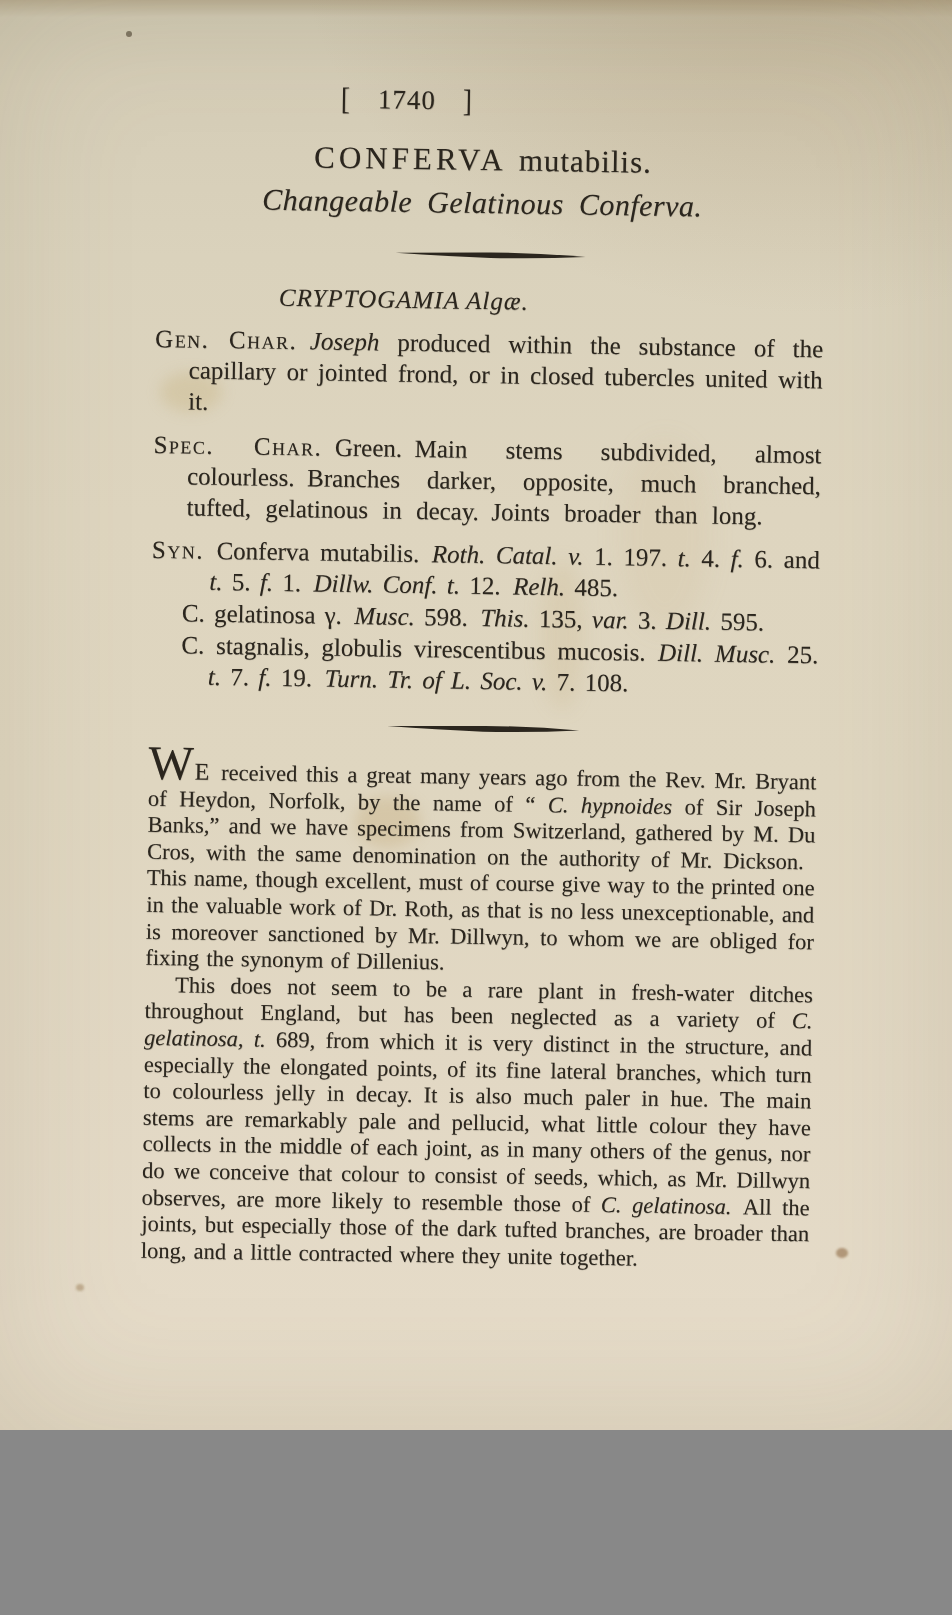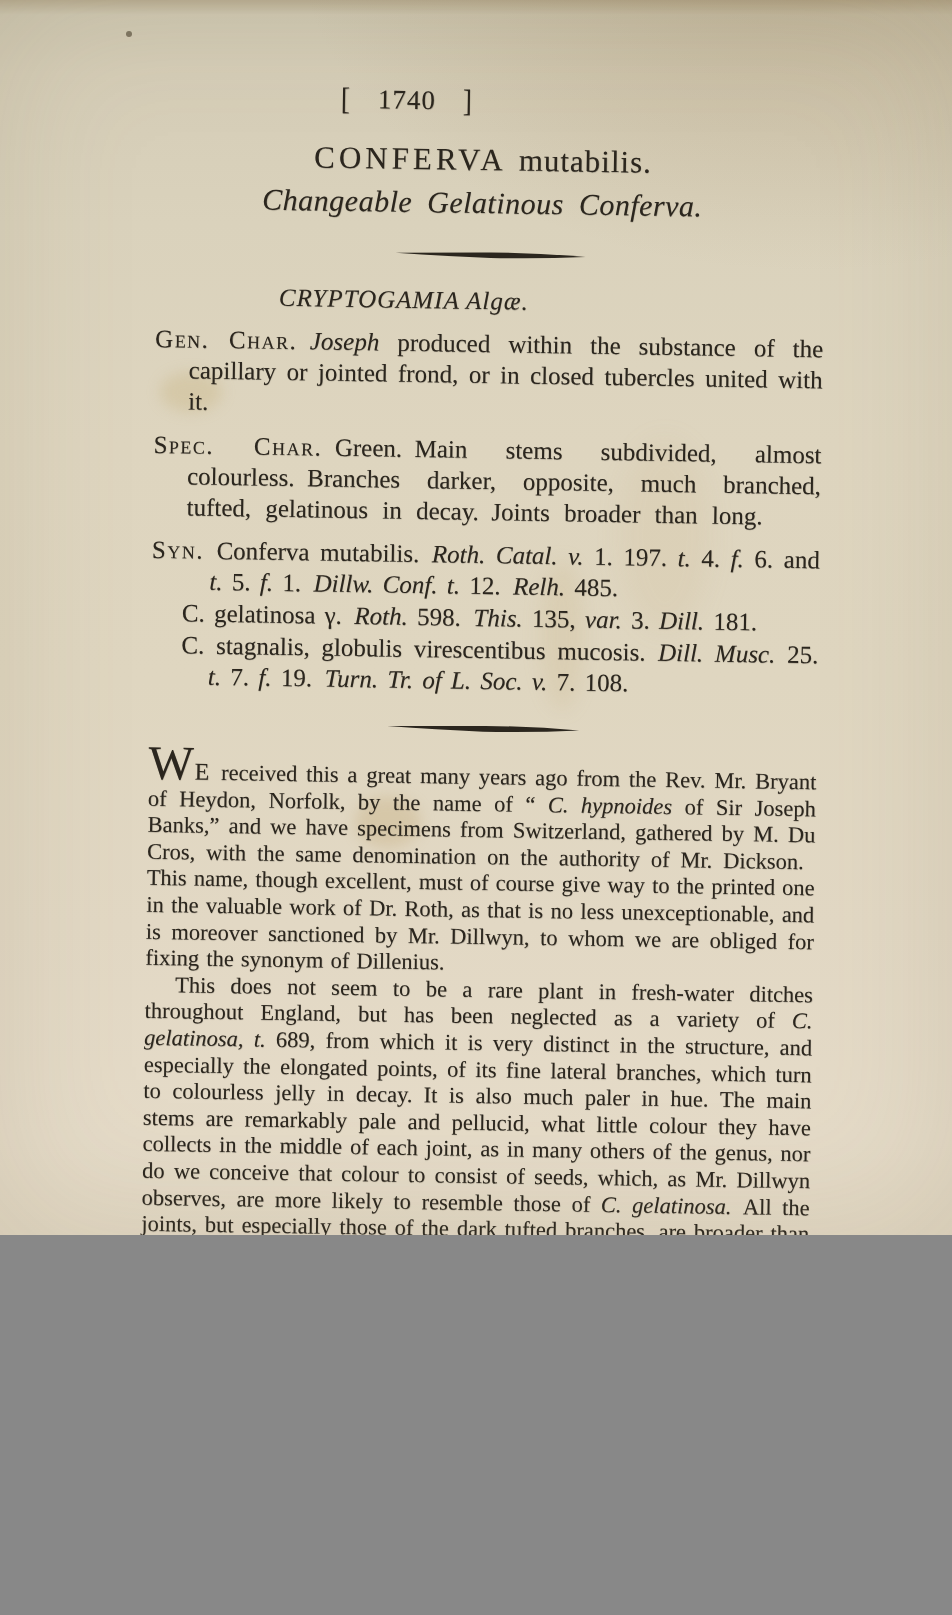--- a/index.html
+++ b/index.html
@@ -1,18 +1,18 @@
 <!DOCTYPE html>
 <html style="--ink: #2b261e;"><head>
 <meta charset="utf-8">
 <style>
   html,body{margin:0;padding:0;background:#888;}
   .page{
     position:relative;
-    width:952px;height:1235px;
+    width:952px;height:1430px;
     margin:0 auto;
     overflow:hidden;
     background:
       radial-gradient(120% 60% at 85% -5%, rgba(150,125,85,.30) 0%, rgba(150,125,85,0) 45%),
       linear-gradient(180deg, #b9ad92 0%, #cfc8b2 1.2%, #d5cdb7 6%, #dad2bc 18%, #ded5bf 36%, #dfd6c0 55%, #e2d8c4 75%, #e5dbc8 92%, #e3d9c5 100%);
     font-family:"Liberation Serif","DejaVu Serif",serif;
     color:var(--ink,#2b261e);
   }
   .page::after{
     content:"";position:absolute;inset:0;pointer-events:none;
@@ -102,21 +102,21 @@
       </svg>
     </div>
 
     <div class="crypto shift-left">CRYPTOGAMIA Algæ.</div>
 
     <div class="charpara"><span class="run-sc">Gen. Char.</span><span> </span><span class="run-it">Joseph</span><span> produced within the substance of the capillary or jointed frond, or in closed tubercles united with it.</span></div>
 
     <div class="charpara wide"><span class="run-sc">Spec. Char.</span><span> Green. Main stems subdivided, almost colourless. Branches darker, opposite, much branched, tufted, gelatinous in decay. Joints broader than long.</span></div>
 
     <div class="syn-main"><span class="run-sc">Syn.</span><span> Conferva mutabilis. </span><span class="run-it">Roth. Catal. v.</span><span> 1. 197. </span><span class="run-it">t.</span><span> 4. </span><span class="run-it">f.</span><span> 6. and </span><span class="run-it">t.</span><span> 5. </span><span class="run-it">f.</span><span> 1. </span><span class="run-it">Dillw. Conf. t.</span><span> 12. </span><span class="run-it">Relh.</span><span> 485.</span></div>
-    <div class="syn-sub"><span>C. gelatinosa γ. </span><span class="run-it">Roth.</span><span> 598. </span><span class="run-it">This.</span><span> 135, </span><span class="run-it">var.</span><span> 3. </span><span class="run-it">Dill.</span><span> 181.</span></div>
+    <div class="syn-sub"><span>C. gelatinosa γ. </span><span class="run-it">Musc.</span><span> 598. </span><span class="run-it">This.</span><span> 135, </span><span class="run-it">var.</span><span> 3. </span><span class="run-it">Dill.</span><span> 595.</span></div>
     <div class="syn-sub"><span>C. stagnalis, globulis virescentibus mucosis. </span><span class="run-it">Dill. Musc.</span><span> 25. </span><span class="run-it">t.</span><span> 7. </span><span class="run-it">f.</span><span> 19. </span><span class="run-it">Turn. Tr. of L. Soc. v.</span><span> 7. 108.</span></div>
 
     <div class="rule-wrap" style="margin-top:26px;">
       <svg class="rule-tilt" width="196" height="13" viewBox="0 0 196 13" aria-hidden="true">
         <path class="rule-path" d="M2,6.4 Q52,5.2 98,4.0 Q148,2.6 194,5.8 Q148,9.4 98,9.6 Q52,8.6 2,6.4 Z"></path>
       </svg>
     </div>
 
     <div class="bodytext para1">
       <span class="initial">W</span><span class="initial-follow">E</span><span><span> received this a great many years ago from the Rev. Mr. Bryant of Heydon, Norfolk, by the name of “ </span><span class="run-it">C. hypnoides</span><span> of Sir Joseph Banks,” and we have specimens from Switzerland, gathered by M. Du Cros, with the same denomination on the authority of Mr. Dickson. This name, though excellent, must of course give way to the printed one in the valuable work of Dr. Roth, as that is no less unexceptionable, and is moreover sanctioned by Mr. Dillwyn, to whom we are obliged for fixing the synonym of Dillenius.</span></span>

